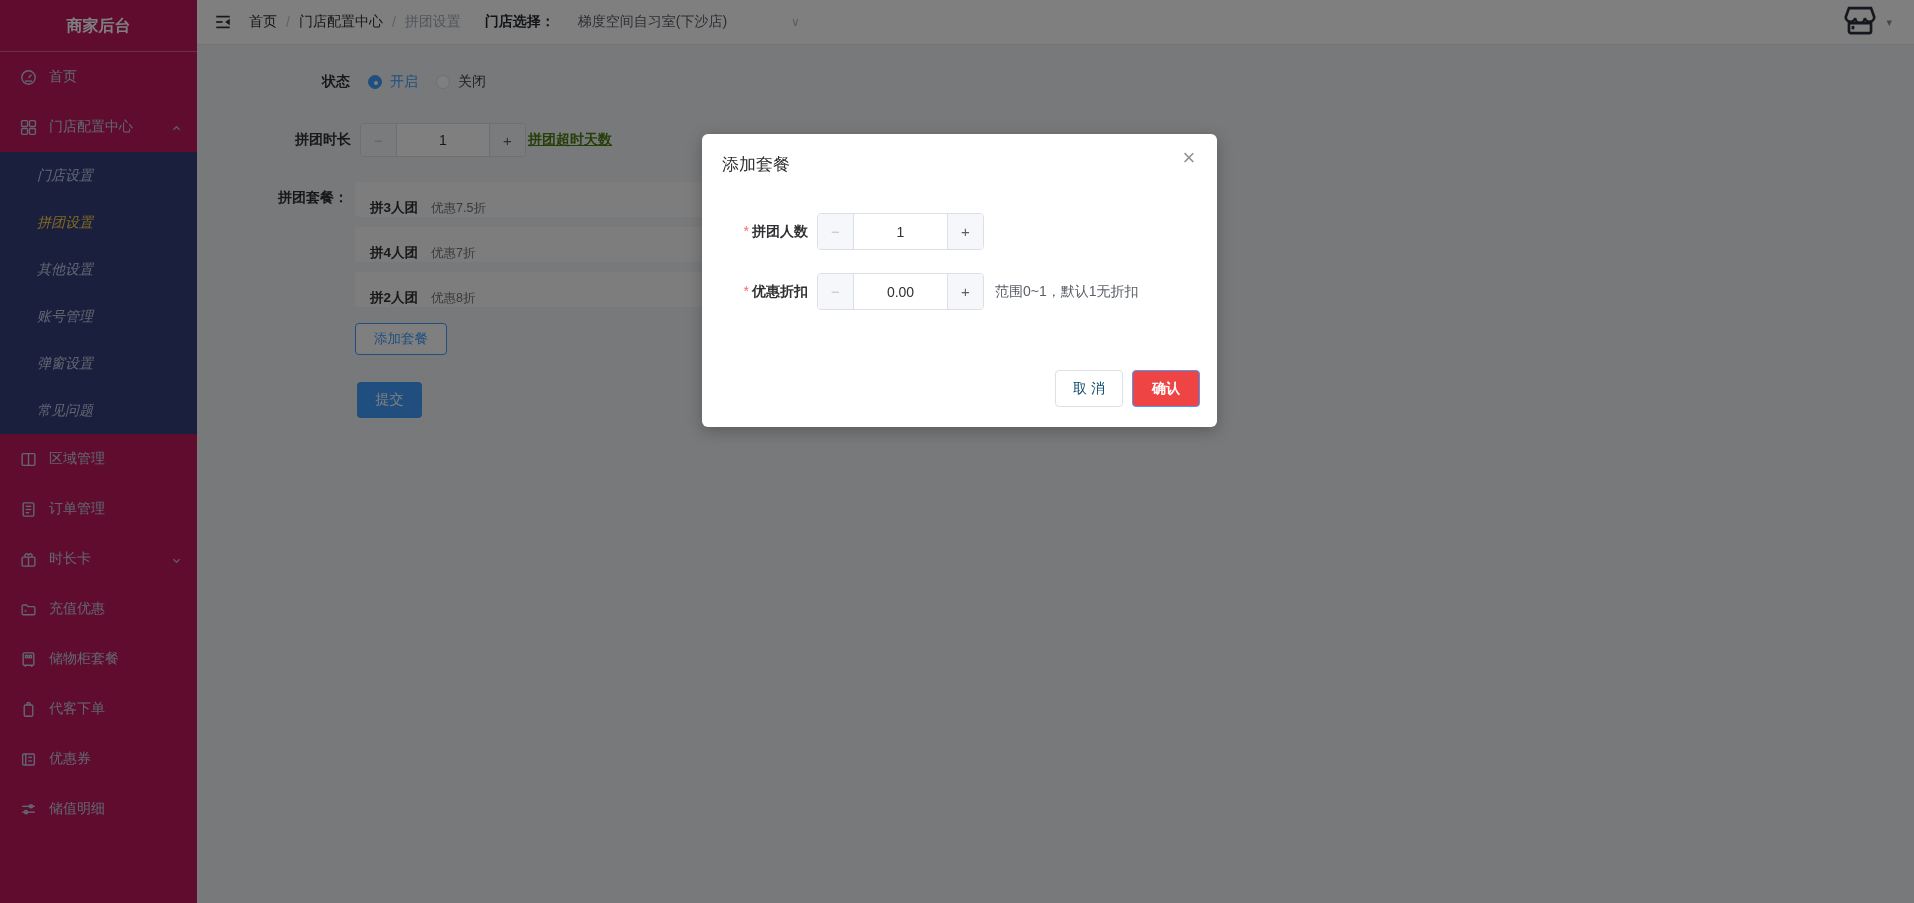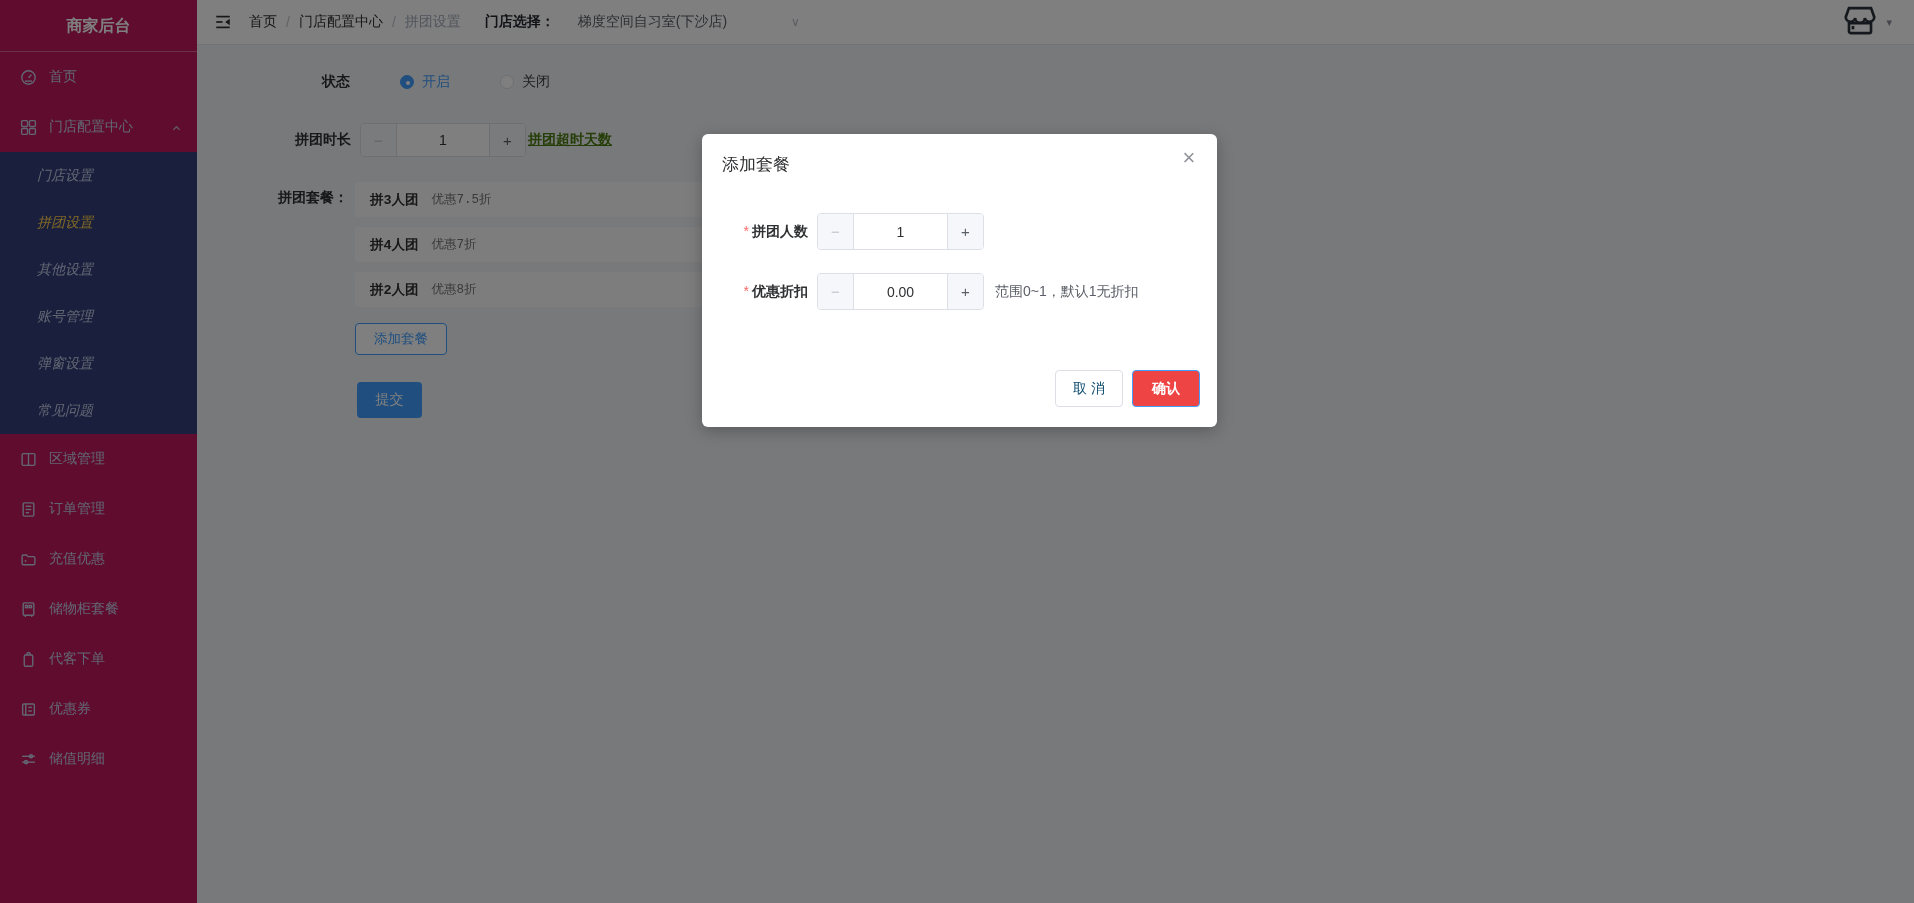--- a/index.html
+++ b/index.html
@@ -33,21 +33,21 @@
   .store-select { display:flex; align-items:center; margin-left:23px; cursor:pointer; color:#5a5e66; }
   .store-caret { margin-left:64px; color:#b6b9c0; font-size:12px; }
   .top-right { margin-left:auto; display:flex; align-items:center; margin-right:22px; cursor:pointer; }
   .shop-icon svg { width:38px; height:38px; stroke:#2b313b; fill:none; stroke-width:1.4; }
   .shop-caret { color:#8b8f99; font-size:11px; margin-left:7px; }
 
   
   .content { position:absolute; left:197px; top:45px; right:0; bottom:0; background:#f0f2f5; }
   .row-abs { position:absolute; display:flex; align-items:center; }
   .form-label { font-weight:600; color:#303133; }
-  .status-row { left:125px; top:25px; height:24px;gap:32px; }
+  .status-row { left:125px; top:25px; height:24px; }
   .radio-opt { display:flex; align-items:center; margin-left:18px; cursor:pointer; }
   .radio-dot { width:14px; height:14px; border-radius:50%; background:#ffffff; border:1px solid #dcdfe6; position:relative; }
   .radio-opt.checked .radio-dot { background:#409eff; border-color:#409eff; }
   .radio-opt.checked .radio-dot::after { content:""; position:absolute; left:4.5px; top:4.5px; width:4px; height:4px; border-radius:50%; background:#fff; }
   .radio-opt .radio-text { margin-left:8px; color:#404040; }
   .radio-opt.checked .radio-text { color:#409eff; }
 
   .duration-row { left:98px; top:78px; height:34px; }
   .duration-row .form-label { margin-right:9px; }
   .duration-suffix { margin-left:2px; font-weight:600; color:#4d7c0f;text-decoration:underline; }
@@ -55,21 +55,21 @@
   .stepper { display:flex; height:34px; width:166px; border:1px solid #dcdfe6; border-radius:4px; background:#fff; overflow:hidden; }
   .stepper .st-btn { width:36px; background:#f5f7fa; display:flex; align-items:center; justify-content:center;
                      font-size:15px; color:#5a5e66; cursor:pointer; flex:0 0 auto; }
   .stepper .st-btn.minus { border-right:1px solid #dcdfe6; color:#c0c4cc; }
   .stepper .st-btn.plus  { border-left:1px solid #dcdfe6; }
   .stepper .st-val { flex:1; display:flex; align-items:center; justify-content:center; color:#303133; font-size:14px; }
 
   .pkg-label { position:absolute; left:81px; top:144px; font-weight:600; color:#303133; }
   .pkg-rows { position:absolute; left:158px; top:137px; }
   .pkg-row { width:500px; height:35px; background:#fafbfc; border-radius:3px; margin-bottom:10px;
-             display:flex; align-items:center; padding-left:15px; cursor:pointer;font-family:Liberation Mono, monospace; }
+             display:flex; align-items:flex-end; padding-left:15px; cursor:pointer; }
   .pkg-name { color:#303133; font-weight:600; font-size:13.5px; }
   .pkg-discount { color:#737373; font-size:12.5px; margin-left:13px; }
 
   .add-btn { position:absolute; left:158px; top:278px; width:92px; height:32px; background:#ffffff;
              border:1px solid #409eff; color:#409eff; border-radius:4px; font-size:13.5px; cursor:pointer;
              display:flex; align-items:center; justify-content:center; }
   .submit-btn { position:absolute; left:160px; top:337px; width:65px; height:36px; background:#409eff; color:#ffffff;
                 border:none; border-radius:4px; font-size:14px; cursor:pointer;
                 display:flex; align-items:center; justify-content:center; }
 
@@ -151,20 +151,35 @@
         <svg viewBox="0 0 16 16">
             <rect x="3" y="1.8" width="10" height="12.4" rx="1"></rect>
             <line x1="5.4" y1="5" x2="10.6" y2="5"></line>
             <line x1="5.4" y1="8" x2="10.6" y2="8"></line>
             <line x1="5.4" y1="11" x2="8.6" y2="11"></line>
           </svg>
       </span>
       <span class="mi-label">订单管理</span>
     </div>
 
+    <div class="menu-item">
+      <span class="mi-icon">
+        <svg viewBox="0 0 16 16">
+            <rect x="2" y="5.8" width="12" height="8.4" rx="1"></rect>
+            <line x1="8" y1="5.8" x2="8" y2="14.2"></line>
+            <path d="M5.2 5.6 a1.7 1.7 0 1 1 2.8 -1.2 a1.7 1.7 0 1 1 2.8 1.2"></path>
+          </svg>
+      </span>
+      <span class="mi-label">时长卡</span>
+      <span class="chev">
+        <svg viewBox="0 0 12 12">
+            <polyline points="2.5,4.5 6,8 9.5,4.5"></polyline>
+          </svg>
+      </span>
+    </div>
 
     <div class="menu-item">
       <span class="mi-icon">
         <svg viewBox="0 0 16 16">
             <path d="M2 5 a1.2 1.2 0 0 1 1.2-1.2 h3 l1.3 1.5 h5.3 A1.2 1.2 0 0 1 14 6.5 v5.3 a1.2 1.2 0 0 1-1.2 1.2 H3.2 A1.2 1.2 0 0 1 2 11.8 Z"></path>
             <circle cx="5.2" cy="9.3" r="0.9" fill="currentColor" stroke="none"></circle>
           </svg>
       </span>
       <span class="mi-label">充值优惠</span>
     </div>

